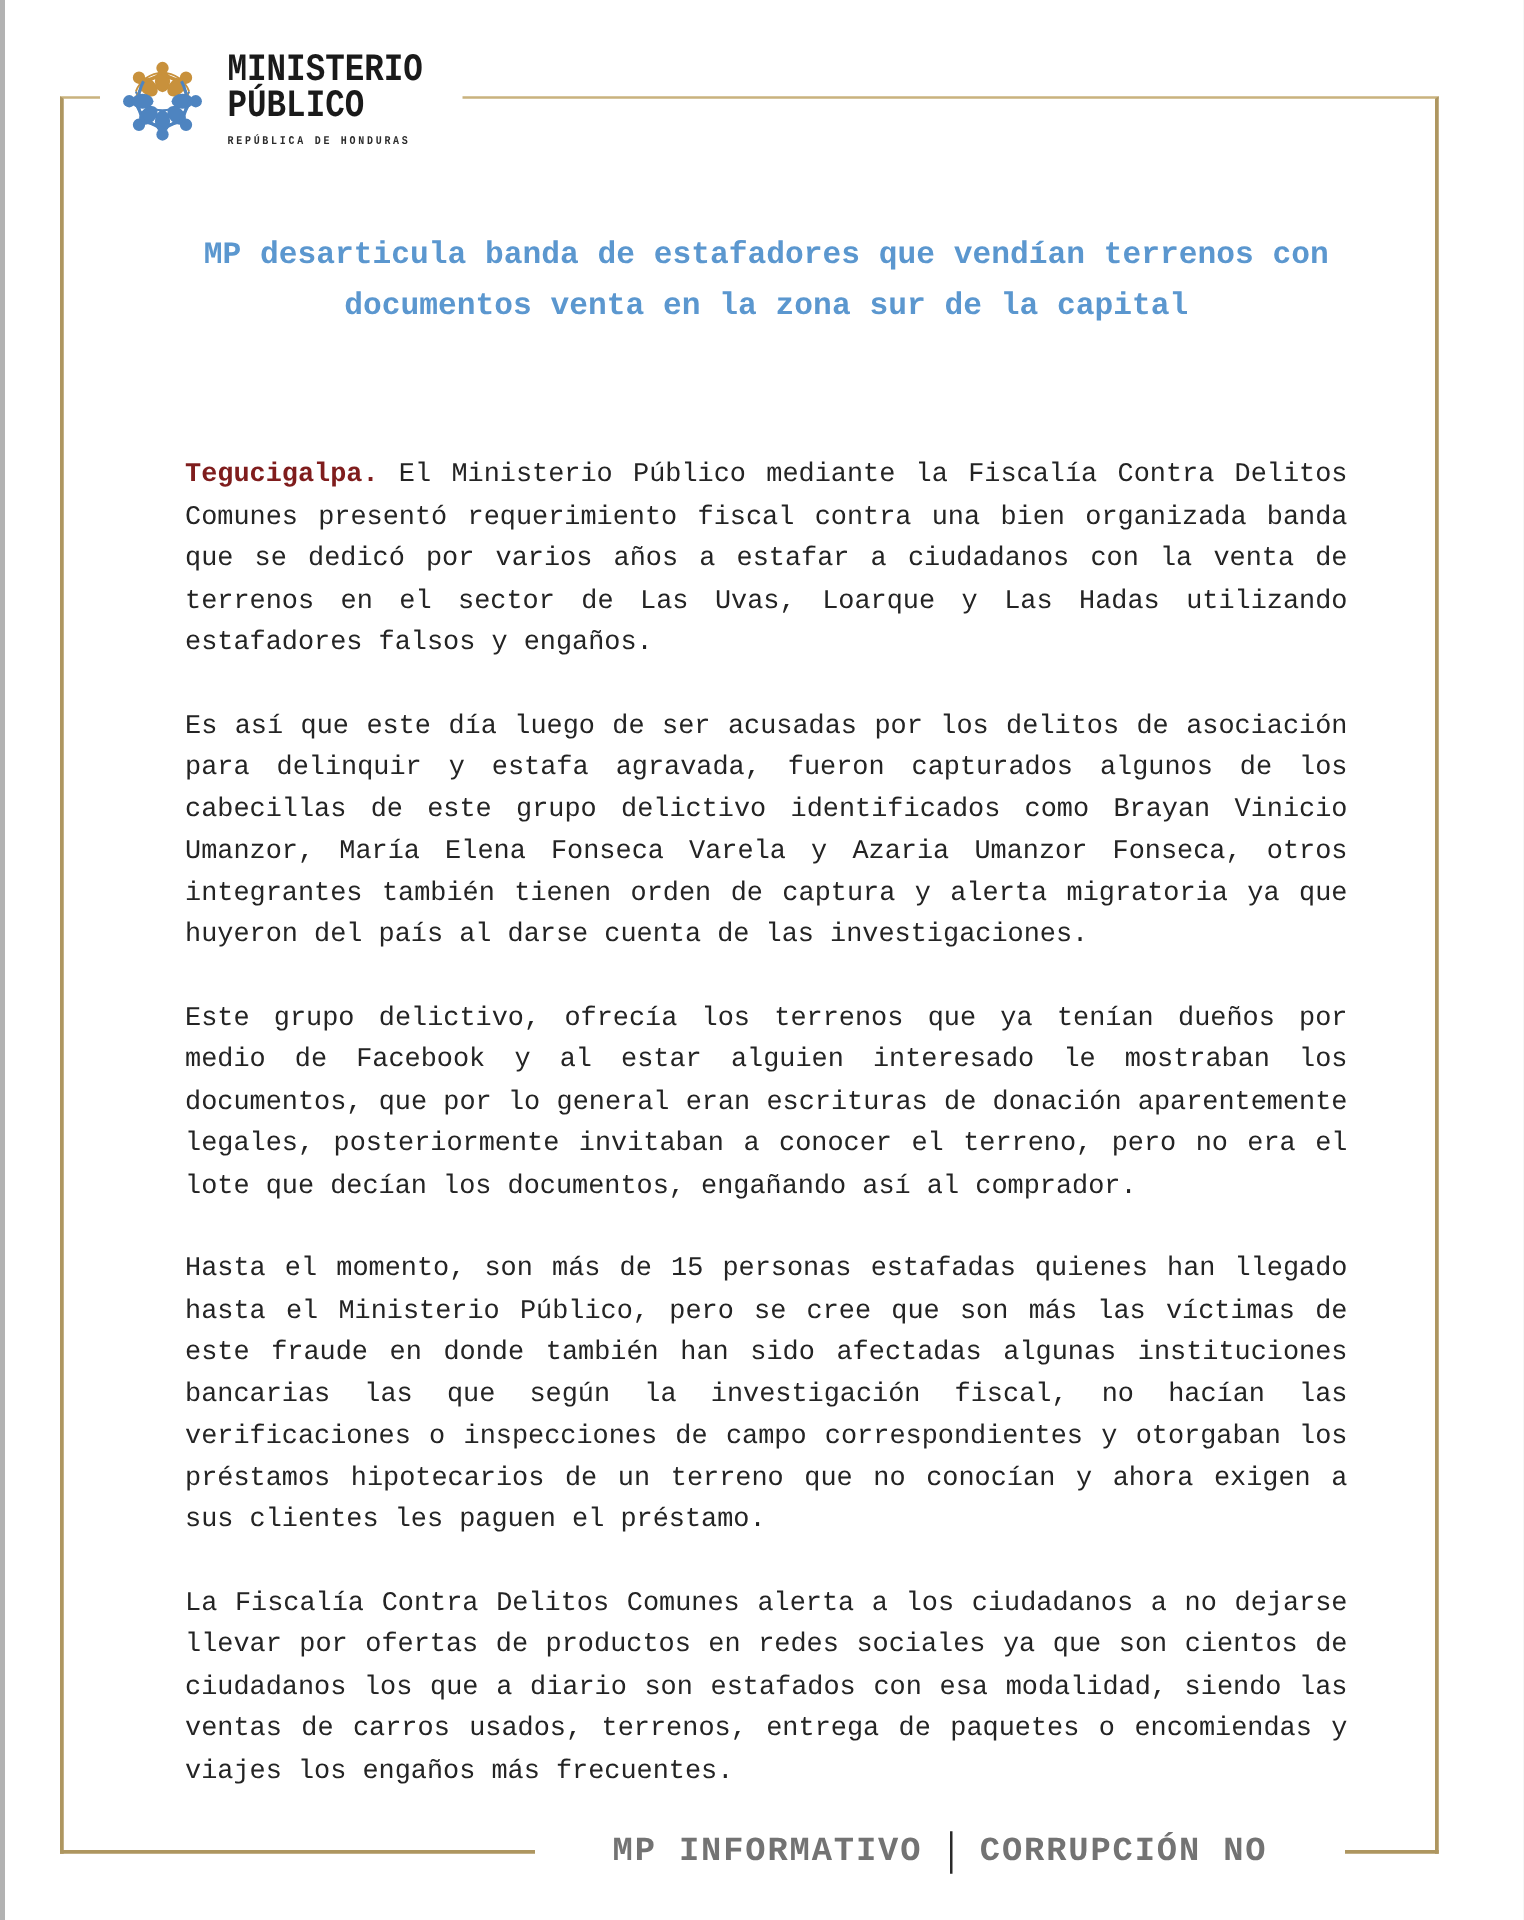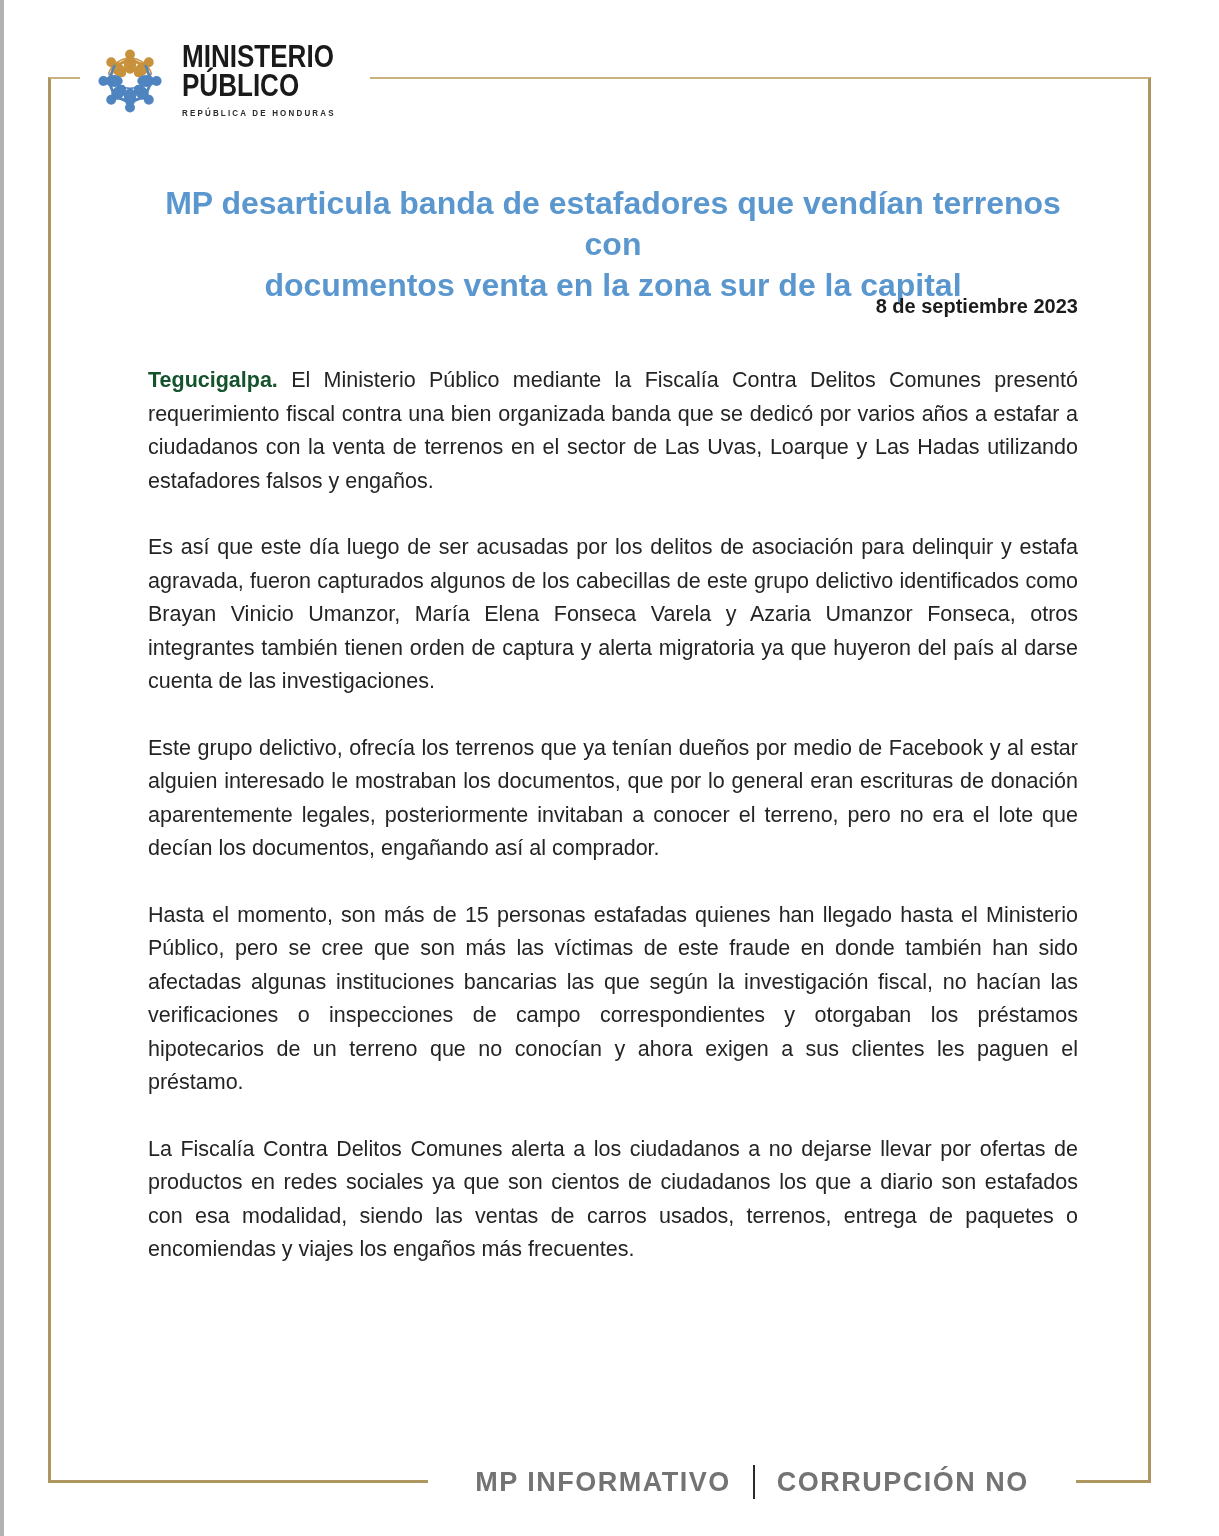--- a/index.html
+++ b/index.html
@@ -8,21 +8,21 @@
     --title-blue: #5b97cf;
     --emblem-orange: #c8913c;
     --emblem-blue: #4e84c0;
     --ink: #242424;
   }
   html,body{margin:0;padding:0;background:#e9e9e9;}
   .page{
     position:relative;
     width:1219px;height:1536px;
     background:#ffffff;
-    font-family:Liberation Sans, sans-serif;
+    font-family:Liberation Mono, monospace;
     color:var(--ink);
     overflow:hidden;
     margin:0 auto;
   }
   .scan-edge{
     position:absolute;left:0;top:0;width:4px;height:1536px;
     background:#b2b2b2;
   }
   .frame{
     position:absolute;left:48px;top:77px;
@@ -56,36 +56,36 @@
   .logo-sub{
     margin-top:7px;
     font-size:9.5px;font-weight:bold;color:#2b2b2b;
     letter-spacing:2.6px;
   }
   
   .headline{
     position:absolute;left:148px;top:183px;width:930px;
     text-align:center;
     color:var(--title-blue);
-    font-size:32px;font-weight:bold;line-height:41px;
+    font-size:25px;font-weight:bold;line-height:41px;
   }
   .date-line{
     position:absolute;left:148px;top:295px;width:930px;
     text-align:right;
     font-size:20px;font-weight:bold;color:#1c1c1c;
   }
   
   .body-text{
     position:absolute;left:148px;top:364px;width:930px;
     font-size:21.5px;line-height:33.5px;
     text-align:justify;
     color:var(--ink);
   }
   .body-text p{margin:0 0 33px 0;}
-  .body-text strong{color:#14532d;}
+  .body-text strong{color:#7f1d1d;}
   
   .footer-band{
     position:absolute;left:428px;top:1459px;width:648px;height:46px;
     background:#ffffff;
     display:flex;align-items:center;justify-content:center;
     gap:22px;
   }
   .footer-label{
     font-size:27px;font-weight:bold;color:#737373;
     letter-spacing:1.5px;white-space:nowrap;
@@ -129,21 +129,20 @@
       <div class="logo-line">PÚBLICO</div>
       <div class="logo-sub">REPÚBLICA DE HONDURAS</div>
     </div>
   </div>
 
   <div class="headline">
     <div>MP desarticula banda de estafadores que vendían terrenos con</div>
     <div>documentos venta en la zona sur de la capital</div>
   </div>
 
-  <div class="date-line">8 de septiembre 2023</div>
 
   <div class="body-text">
     <p><strong>Tegucigalpa.</strong> <span>El Ministerio Público mediante la Fiscalía Contra Delitos Comunes presentó requerimiento fiscal contra una bien organizada banda que se dedicó por varios años a estafar a ciudadanos con la venta de terrenos en el sector de Las Uvas, Loarque y Las Hadas utilizando estafadores falsos y engaños.</span></p>
     <p>Es así que este día luego de ser acusadas por los delitos de asociación para delinquir y estafa agravada, fueron capturados algunos de los cabecillas de este grupo delictivo identificados como Brayan Vinicio Umanzor, María Elena Fonseca Varela y Azaria Umanzor Fonseca, otros integrantes también tienen orden de captura y alerta migratoria ya que huyeron del país al darse cuenta de las investigaciones.</p>
     <p>Este grupo delictivo, ofrecía los terrenos que ya tenían dueños por medio de Facebook y al estar alguien interesado le mostraban los documentos, que por lo general eran escrituras de donación aparentemente legales, posteriormente invitaban a conocer el terreno, pero no era el lote que decían los documentos, engañando así al comprador.</p>
     <p>Hasta el momento, son más de 15 personas estafadas quienes han llegado hasta el Ministerio Público, pero se cree que son más las víctimas de este fraude en donde también han sido afectadas algunas instituciones bancarias las que según la investigación fiscal, no hacían las verificaciones o inspecciones de campo correspondientes y otorgaban los préstamos hipotecarios de un terreno que no conocían y ahora exigen a sus clientes les paguen el préstamo.</p>
     <p>La Fiscalía Contra Delitos Comunes alerta a los ciudadanos a no dejarse llevar por ofertas de productos en redes sociales ya que son cientos de ciudadanos los que a diario son estafados con esa modalidad, siendo las ventas de carros usados, terrenos, entrega de paquetes o encomiendas y viajes los engaños más frecuentes.</p>
   </div>
 
   <div class="footer-band">

